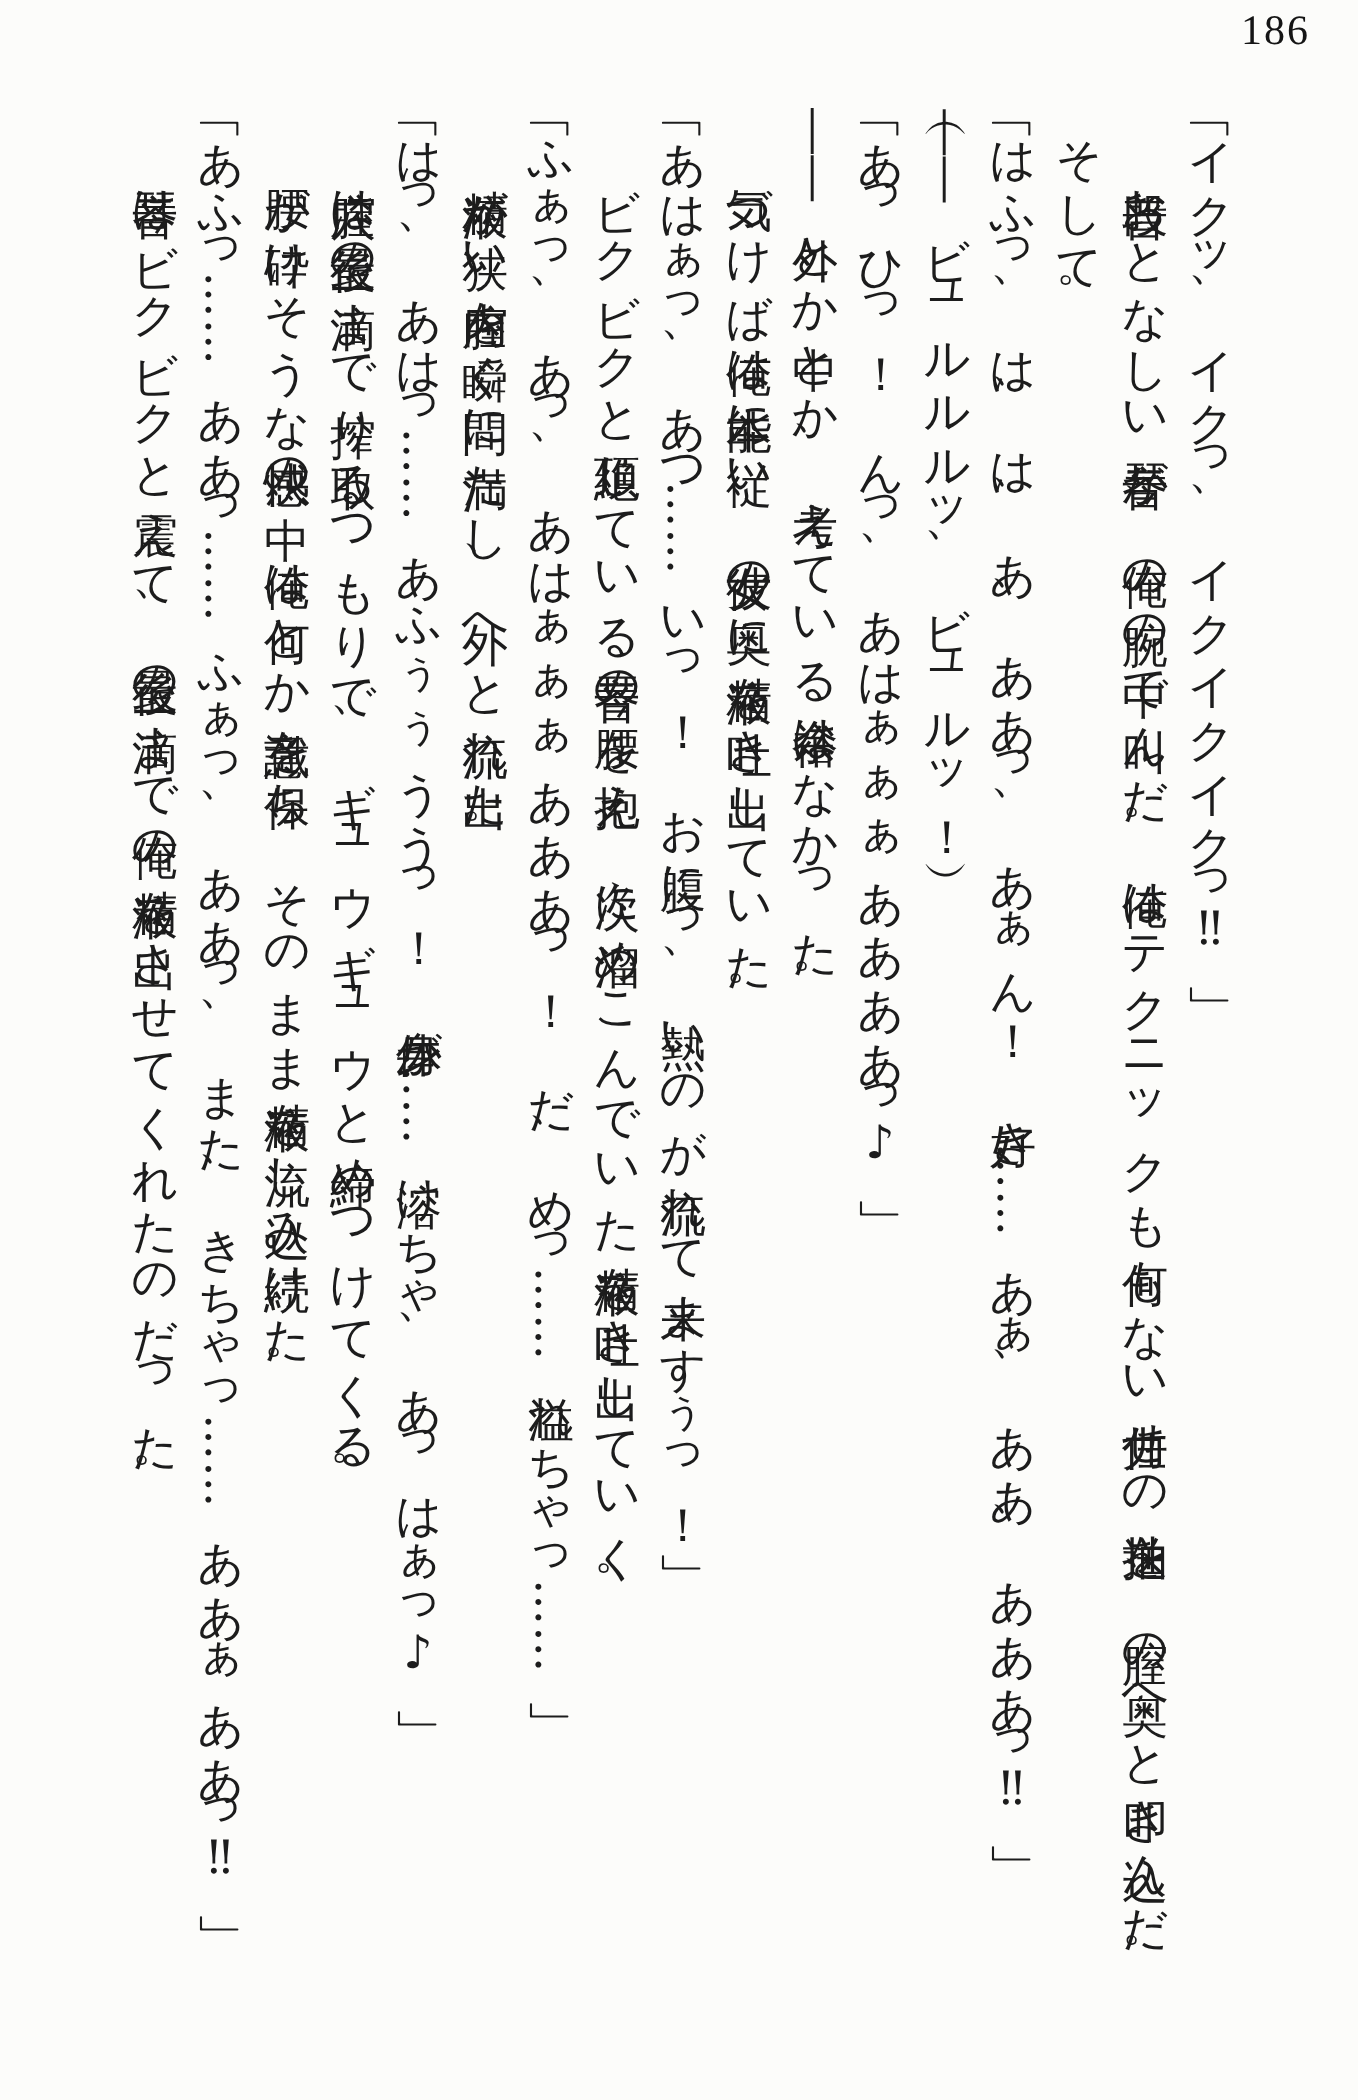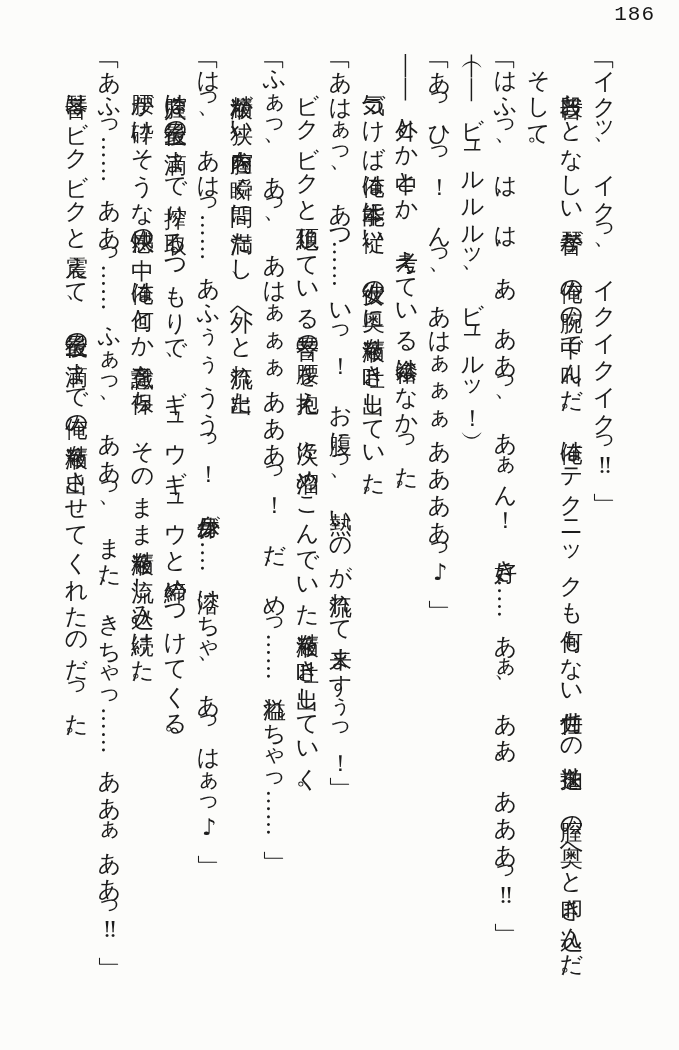--- a/index.html
+++ b/index.html
@@ -14,21 +14,21 @@
     overflow: hidden;
     font-family: "DejaVu Serif", "Liberation Serif", serif;
   }
   .page-number {
     position: absolute;
     top: 3px;
     right: 24px;
     font-size: 21px;
     letter-spacing: 1px;
     color: #151515;
-    font-family: Liberation Mono, monospace;
+    font-family: Liberation Serif, serif;
   }
   .text-body {
     position: absolute;
     top: 54px;
     right: 58px;
     height: 948px;
     writing-mode: vertical-rl;
     text-orientation: mixed;
     font-size: 23px;
     line-height: 33px;

